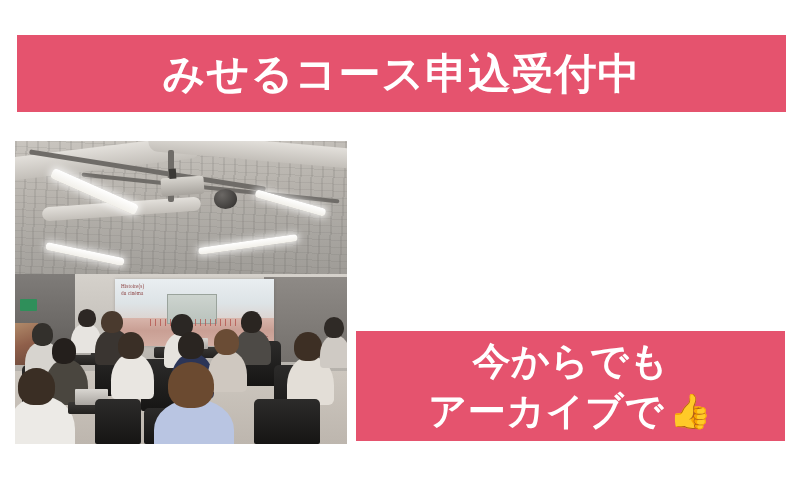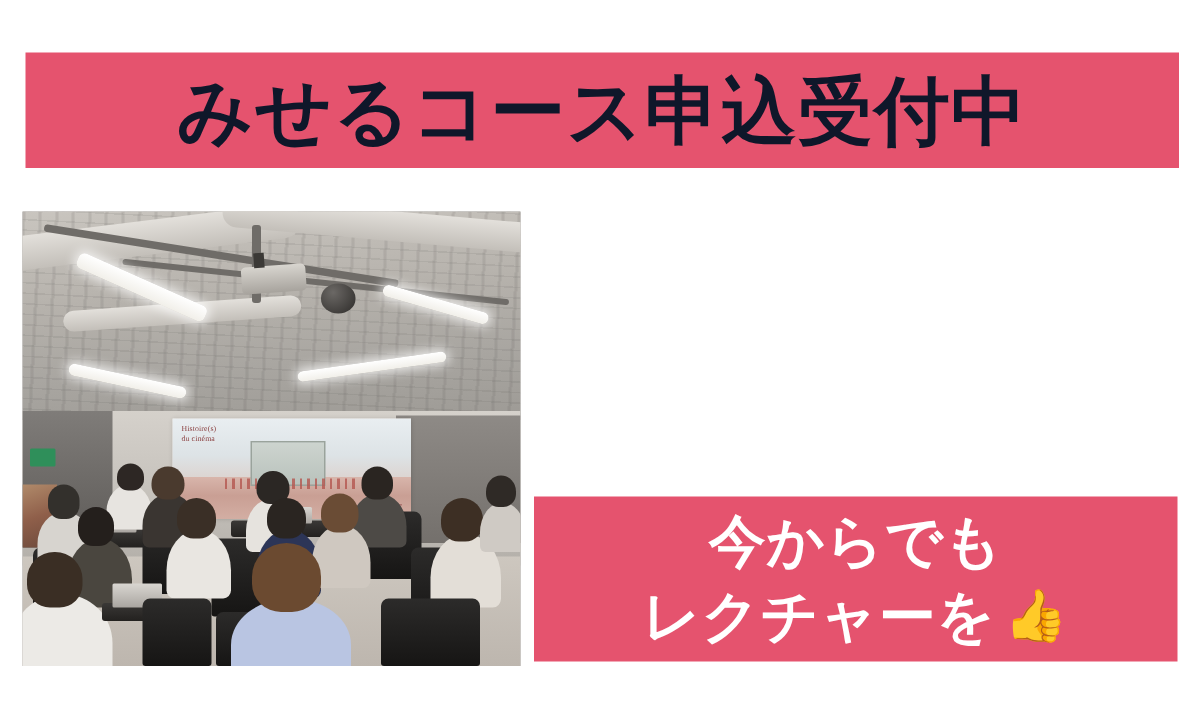--- a/index.html
+++ b/index.html
@@ -28,22 +28,22 @@
     left: 17px;
     top: 35px;
     width: 769px;
     height: 77px;
     background: #e5536e;
     display: flex;
     align-items: center;
     justify-content: center;
   }
   .header-banner-text {
-    color: #0f172a;
-    font-size: 50px;
+    color: #ffffff;
+    font-size: 42px;
     font-weight: 700;
     letter-spacing: 1px;
     line-height: 1;
     white-space: nowrap;
     font-family: "DejaVu Sans", "Liberation Sans", sans-serif;
   }
 
   
   .photo {
     position: absolute;
@@ -385,18 +385,18 @@
       <div class="chair" style="left:72%;top:85%;width:20%;height:15%;"></div>
     </div>
   </div>
 
 
   <div class="cta-box">
     <div class="cta-line">
       <span>今からでも</span>
     </div>
     <div class="cta-line">
-      <span>レクチャーを</span>
+      <span>アーカイブで</span>
       <span class="thumb">👍</span>
     </div>
   </div>
 
 </div>
 
 </body></html>

